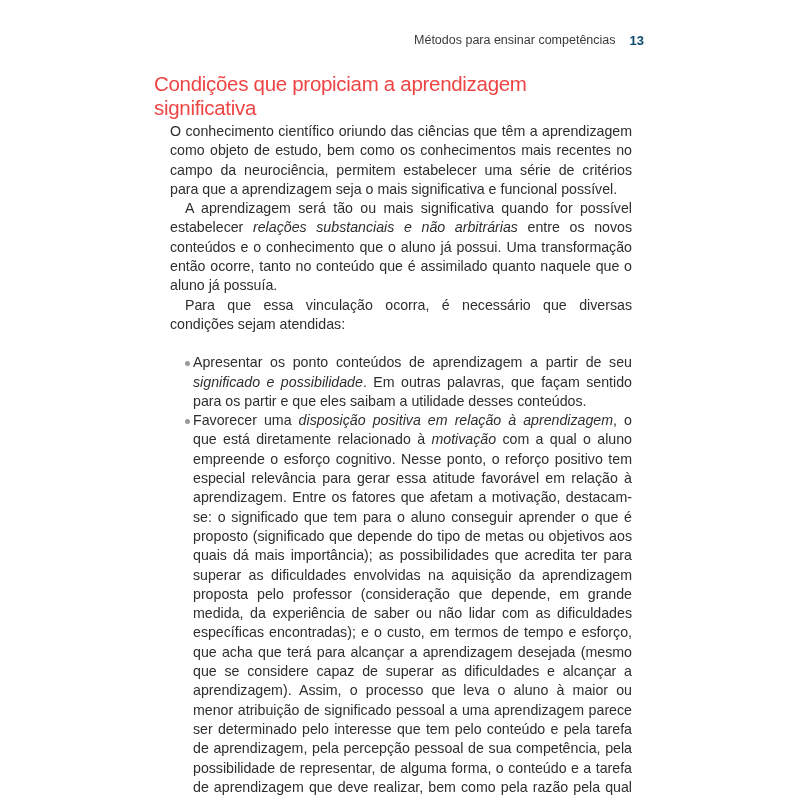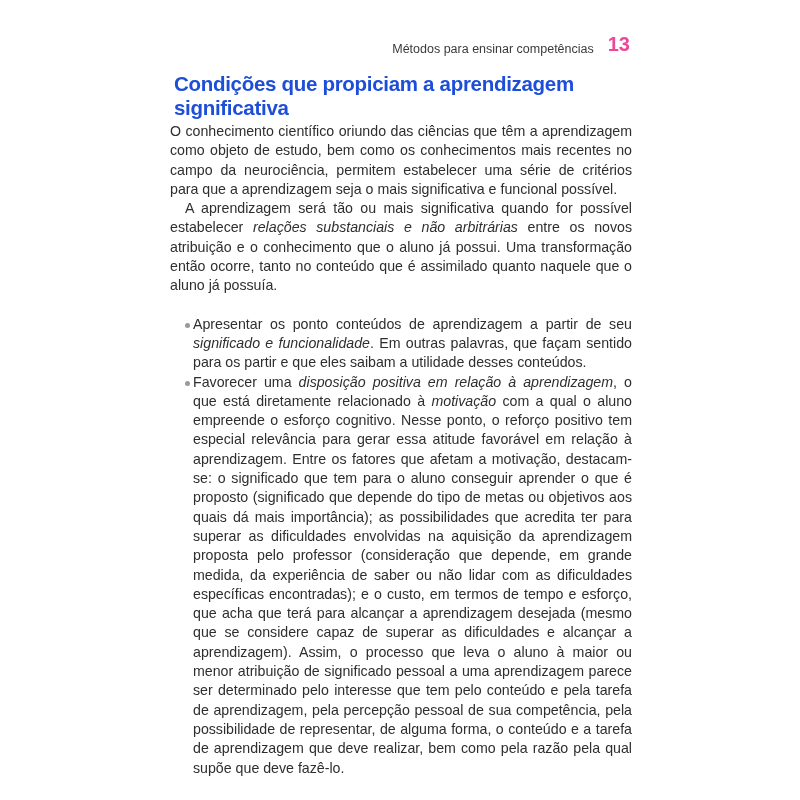--- a/index.html
+++ b/index.html
@@ -2,27 +2,27 @@
 <html><head>
   <meta charset="utf-8">
   <style>
     html, body { margin: 0; padding: 0; background: #ffffff; }
     body { width: 800px; height: 800px; position: relative; overflow: hidden; }
     .page {
       position: absolute; left: 0; top: 0; width: 800px; height: 800px;
       font-family: "Liberation Sans", sans-serif; color: #2a2a2a;
     }
     .running-head {
-      position: absolute; top: 33px; right: 170px;
-      font-size: 12.5px; color: #3a3a3a; display: flex; align-items: flex-end; gap: 14px;
+      position: absolute; top: 33px; right: 156px;
+      font-size: 12.5px; color: #3a3a3a; display: flex; align-items: flex-start; gap: 14px;
     }
-    .running-head .num { font-weight: bold; font-size: 20px; color: #ec4899; }
+    .running-head .num { font-weight: bold; font-size: 13px; color: #0c4a6e; }
     .title {
-      position: absolute; left: 174px; top: 72px; width: 470px;
-      font-size: 20.5px; color: #1d4ed8; letter-spacing: -0.3px; margin: 0; font-weight: bold;
+      position: absolute; left: 154px; top: 72px; width: 470px;
+      font-size: 20.5px; color: #ef4444; letter-spacing: -0.3px; margin: 0; font-weight: normal;
     }
     .body {
       position: absolute; left: 170px; top: 106px; width: 462px;
       font-size: 14.2px; line-height: 19.3px; text-align: justify; color: #2e2e2e; margin-top: 16px;
     }
     .body p { margin: 0; }
     .body p.indent { text-indent: 15px; }
     .list { list-style: none; margin: 19px 0 0 0; padding: 0; }
     .list li { position: relative; padding-left: 23px; }
     .list li .bullet {
@@ -37,26 +37,27 @@
 <div class="page">
   <div class="running-head">
     <span>Métodos para ensinar competências</span>
     <span class="num">13</span>
   </div>
 
   <h2 class="title">Condições que propiciam a aprendizagem significativa</h2>
 
   <div class="body">
     <p>O conhecimento científico oriundo das ciências que têm a aprendizagem como objeto de estudo, bem como os conhecimentos mais recentes no campo da neurociência, permitem estabelecer uma série de critérios para que a aprendizagem seja o mais significativa e funcional possível.</p>
-    <p class="indent"><span>A aprendizagem será tão ou mais significativa quando for possível estabelecer </span><em>relações substanciais e não arbitrárias</em><span> entre os novos atribuição e o conhecimento que o aluno já possui. Uma transformação então ocorre, tanto no conteúdo que é assimilado quanto naquele que o aluno já possuía.</span></p>
+    <p class="indent"><span>A aprendizagem será tão ou mais significativa quando for possível estabelecer </span><em>relações substanciais e não arbitrárias</em><span> entre os novos conteúdos e o conhecimento que o aluno já possui. Uma transformação então ocorre, tanto no conteúdo que é assimilado quanto naquele que o aluno já possuía.</span></p>
+    <p class="indent">Para que essa vinculação ocorra, é necessário que diversas condições sejam atendidas:</p>
 
     <ul class="list">
       <li>
         <span class="bullet"></span>
-        <span>Apresentar os ponto conteúdos de aprendizagem a partir de seu </span><em>significado e funcionalidade</em><span>. Em outras palavras, que façam sentido para os partir e que eles saibam a utilidade desses conteúdos.</span>
+        <span>Apresentar os ponto conteúdos de aprendizagem a partir de seu </span><em>significado e possibilidade</em><span>. Em outras palavras, que façam sentido para os partir e que eles saibam a utilidade desses conteúdos.</span>
       </li>
       <li>
         <span class="bullet"></span>
         <span>Favorecer uma </span><em>disposição positiva em relação à aprendizagem</em><span>, o que está diretamente relacionado à </span><em>motivação</em><span> com a qual o aluno empreende o esforço cognitivo. Nesse ponto, o reforço positivo tem especial relevância para gerar essa atitude favorável em relação à aprendizagem. Entre os fatores que afetam a motivação, destacam-se: o significado que tem para o aluno conseguir aprender o que é proposto (significado que depende do tipo de metas ou objetivos aos quais dá mais importância); as possibilidades que acredita ter para superar as dificuldades envolvidas na aquisição da aprendizagem proposta pelo professor (consideração que depende, em grande medida, da experiência de saber ou não lidar com as dificuldades específicas encontradas); e o custo, em termos de tempo e esforço, que acha que terá para alcançar a aprendizagem desejada (mesmo que se considere capaz de superar as dificuldades e alcançar a aprendizagem). Assim, o processo que leva o aluno à maior ou menor atribuição de significado pessoal a uma aprendizagem parece ser determinado pelo interesse que tem pelo conteúdo e pela tarefa de aprendizagem, pela percepção pessoal de sua competência, pela possibilidade de representar, de alguma forma, o conteúdo e a tarefa de aprendizagem que deve realizar, bem como pela razão pela qual supõe que deve fazê-lo.</span>
       </li>
 
     </ul>
   </div>
 </div>
 

